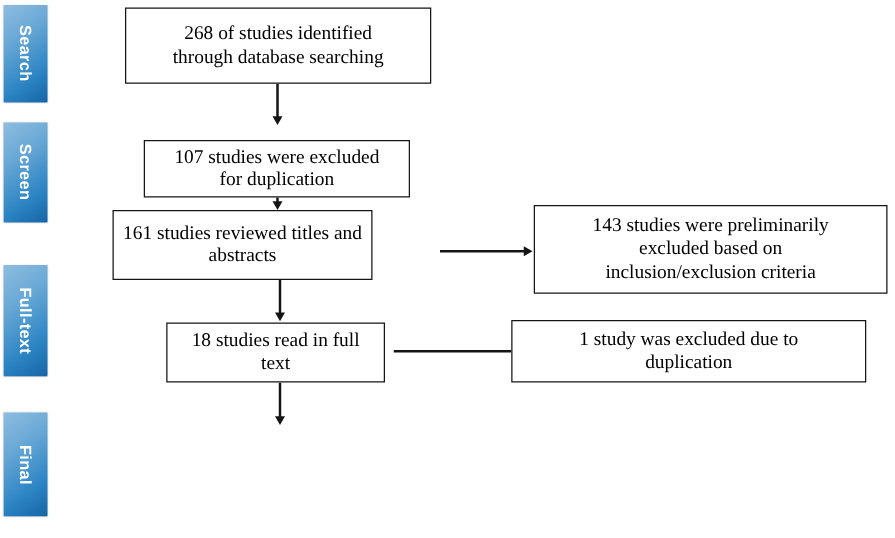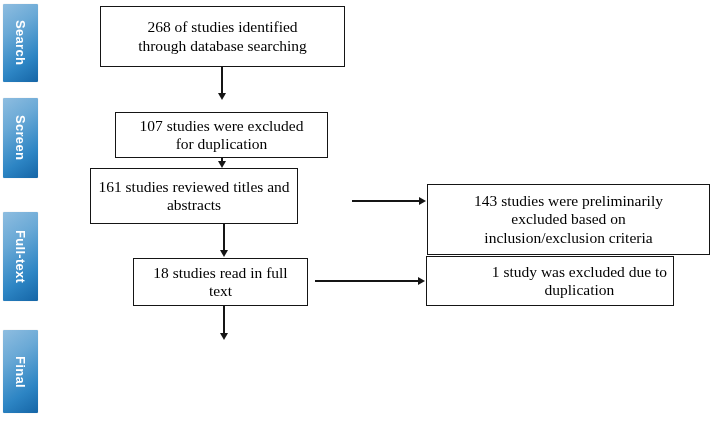--- a/index.html
+++ b/index.html
@@ -135,30 +135,30 @@
   <div class="flow-box" style="left:115px; top:100px; width:213px; height:46px;margin-top:12px;">
     <span class="btext">107 studies were excluded
 for duplication</span>
   </div>
 
   <div class="flow-box" style="left:90px; top:168px; width:208px; height:56px;">
     <span class="btext">161 studies reviewed titles and
 abstracts</span>
   </div>
 
-  <div class="flow-box" style="left:427px; top:164px; width:283px; height:71px;margin-top:20px;">
+  <div class="flow-box" style="left:427px; top:164px; width:283px; height:71px;">
     <span class="btext">143 studies were preliminarily
 excluded based on
 inclusion/exclusion criteria</span>
   </div>
 
   <div class="flow-box" style="left:133px; top:258px; width:175px; height:48px;">
     <span class="btext">18 studies read in full
 text</span>
   </div>
 
-  <div class="flow-box" style="left:426px; top:256px; width:248px; height:50px;justify-content:flex-end;">
+  <div class="flow-box" style="left:409px; top:256px; width:284px; height:50px;">
     <span class="btext">1 study was excluded due to
 duplication</span>
   </div>
 
 
 </div>
 
 </body></html>

